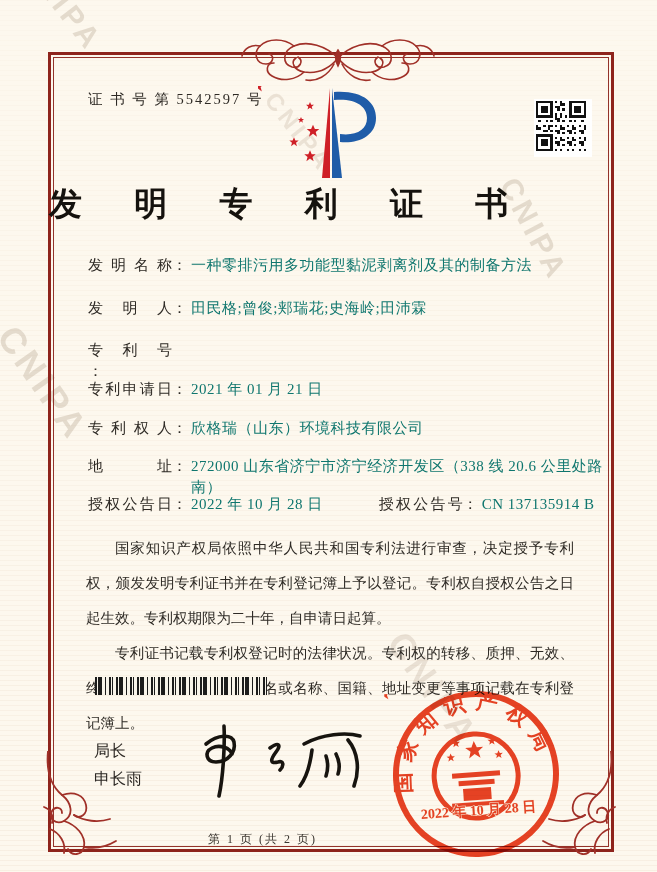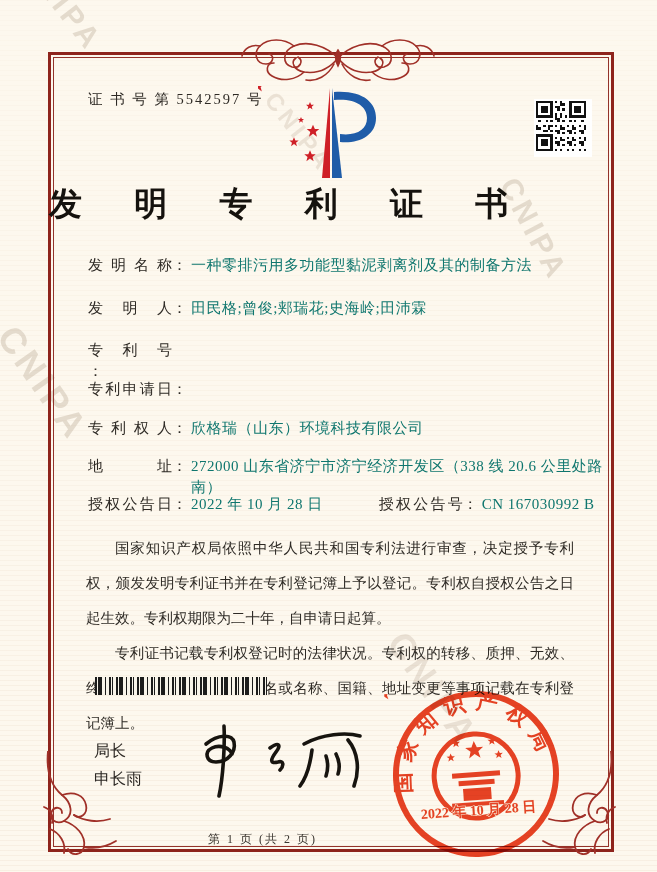--- a/index.html
+++ b/index.html
@@ -341,41 +341,42 @@
     <span class="fcolon">：</span>
   <span class="fvalue">田民格;曾俊;郏瑞花;史海岭;田沛霖</span>
 </div>
 <div class="row" style="top:340px;flex-direction:column;">
   <span class="flabel">专利号</span>
     <span class="fcolon">：</span>
 </div>
 <div class="row" style="top:379px;">
   <span class="flabel">专利申请日</span>
     <span class="fcolon">：</span>
+  <span class="fvalue">2021 年 01 月 21 日</span>
 </div>
 <div class="row" style="top:418px;">
   <span class="flabel">专利权人</span>
     <span class="fcolon">：</span>
   <span class="fvalue">欣格瑞（山东）环境科技有限公司</span>
 </div>
 <div class="row" style="top:456px;">
   <span class="flabel">地址</span>
     <span class="fcolon">：</span>
   <span class="fvalue">272000 山东省济宁市济宁经济开发区（338 线 20.6 公里处路南）</span>
 </div>
 <div class="row row2col" style="top:494px;width:520px;">
   <span class="pair">
     <span class="flabel">授权公告日</span>
       <span class="fcolon">：</span>
     <span class="fvalue">2022 年 10 月 28 日</span>
   </span>
   <span class="pair" style="margin-left:56px;">
     <span class="flabel">授权公告号</span>
       <span class="fcolon">：</span>
-    <span class="fvalue">CN 167030992 B</span>
+    <span class="fvalue">CN 137135914 B</span>
   </span>
 </div>
 
 <div class="body-text">
   <p>国家知识产权局依照中华人民共和国专利法进行审查，决定授予专利权，颁发发明专利证书并在专利登记簿上予以登记。专利权自授权公告之日起生效。专利权期限为二十年，自申请日起算。</p>
   <p>专利证书记载专利权登记时的法律状况。专利权的转移、质押、无效、终止、恢复和专利权人的姓名或名称、国籍、地址变更等事项记载在专利登记簿上。</p>
 </div>
 
 <div class="barcode"></div>
 

